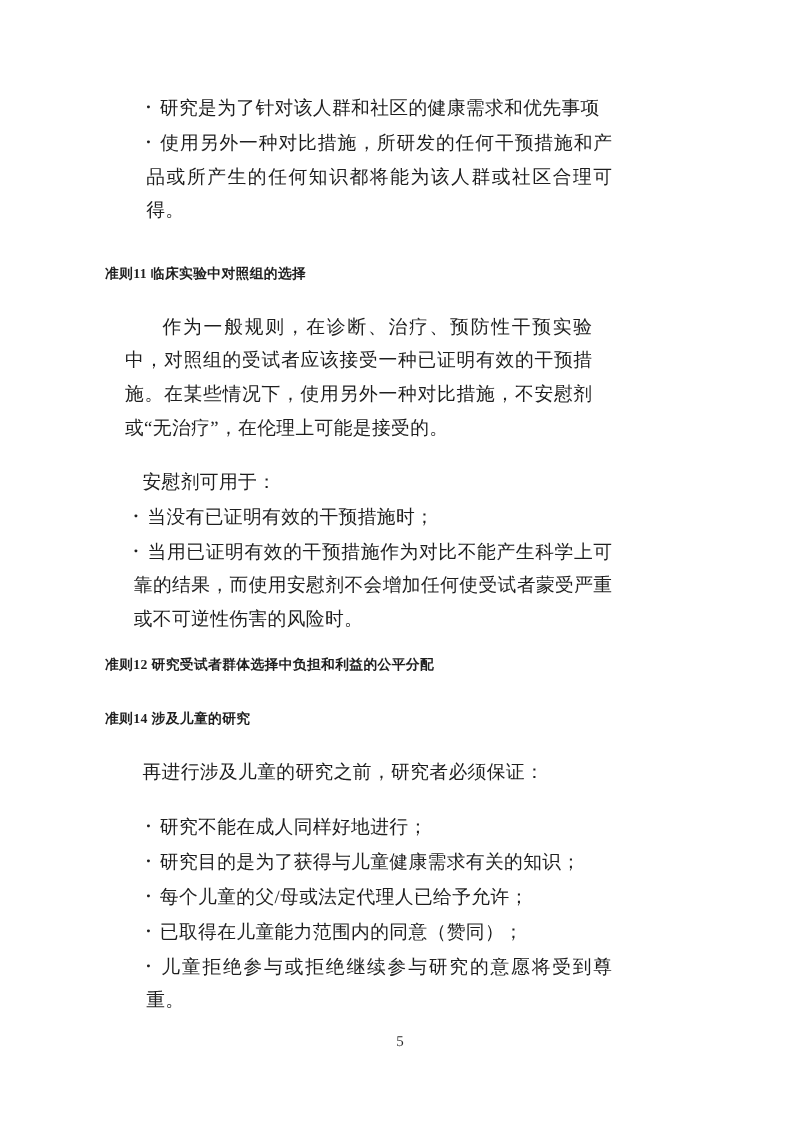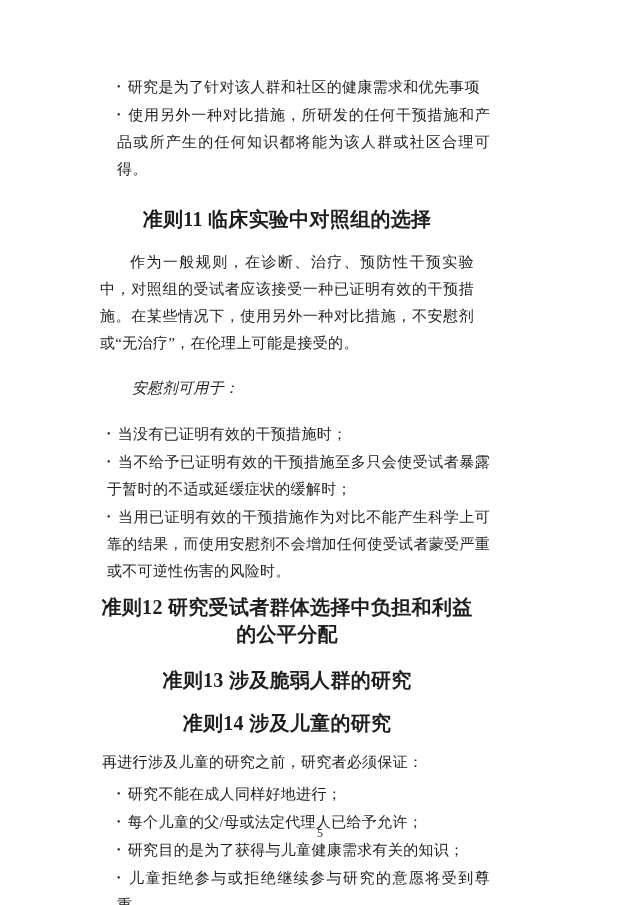--- a/index.html
+++ b/index.html
@@ -22,34 +22,33 @@
     font-size: 15px;
     line-height: 27px;
     text-align: justify;
     letter-spacing: 0.3px;
   }
   p.para {
     margin: 16px;
     text-indent: 2em;
   }
   p.para-small-indent {
-    margin: 4px;
+    margin: 16px;
     text-indent: 14px;
   }
   p.list-intro {
-    margin: 18px;
+    margin: 0;
     text-indent: 2em;
-    font-style: italic;
   }
   .heading {
-    margin: 12px;
-    font-size: 20px;
+    margin: 0;
+    font-size: 11px;
     line-height: 27px;
     font-weight: bold;
-    text-align: center;
+    text-align: left;
     letter-spacing: 0.3px;
   }
   .h-11 { margin-top: 23px; }
   .h-12 { margin-top: 9px; font-family: Liberation Serif, serif; }
   .h-13 { margin-top: 19px; }
   .h-14 { margin-top: 16px; }
   .ulist { margin: 0; padding: 0; list-style: none; }
   .ulist .li {
     margin: 0;
     text-align: justify;
@@ -81,33 +80,32 @@
     <ul class="ulist indent-a">
       <li class="li"><span class="blt">•</span><span>研究是为了针对该人群和社区的健康需求和优先事项</span></li>
       <li class="li"><span class="blt">•</span><span>使用另外一种对比措施，所研发的任何干预措施和产品或所产生的任何知识都将能为该人群或社区合理可得。</span></li>
     </ul>
 
     <h2 class="heading h-11">准则11 临床实验中对照组的选择</h2>
     <p class="para">作为一般规则，在诊断、治疗、预防性干预实验中，对照组的受试者应该接受一种已证明有效的干预措施。在某些情况下，使用另外一种对比措施，不安慰剂或“无治疗”，在伦理上可能是接受的。</p>
     <p class="list-intro">安慰剂可用于：</p>
     <ul class="ulist indent-b">
       <li class="li"><span class="blt">•</span><span>当没有已证明有效的干预措施时；</span></li>
-      <li class="li"><span class="blt">•</span><span>当不给予已证明有效的干预措施至多只会使受试者暴露于暂时的不适或延缓症状的缓解时；</span></li>
       <li class="li"><span class="blt">•</span><span>当用已证明有效的干预措施作为对比不能产生科学上可靠的结果，而使用安慰剂不会增加任何使受试者蒙受严重或不可逆性伤害的风险时。</span></li>
     </ul>
 
     <h2 class="heading h-12">准则12 研究受试者群体选择中负担和利益的公平分配</h2>
 
-    <h2 class="heading h-13">准则13 涉及脆弱人群的研究</h2>
 
     <h2 class="heading h-14">准则14 涉及儿童的研究</h2>
     <p class="para-small-indent">再进行涉及儿童的研究之前，研究者必须保证：</p>
     <ul class="ulist indent-a">
       <li class="li"><span class="blt">•</span><span>研究不能在成人同样好地进行；</span></li>
+      <li class="li"><span class="blt">•</span><span>研究目的是为了获得与儿童健康需求有关的知识；</span></li>
       <li class="li"><span class="blt">•</span><span>每个儿童的父/母或法定代理人已给予允许；</span></li>
-      <li class="li"><span class="blt">•</span><span>研究目的是为了获得与儿童健康需求有关的知识；</span></li>
+      <li class="li"><span class="blt">•</span><span>已取得在儿童能力范围内的同意（赞同）；</span></li>
       <li class="li"><span class="blt">•</span><span>儿童拒绝参与或拒绝继续参与研究的意愿将受到尊重。</span></li>
     </ul>
 
   </div>
 
   <div class="page-number">5</div>
 </div>
 
 </body></html>

